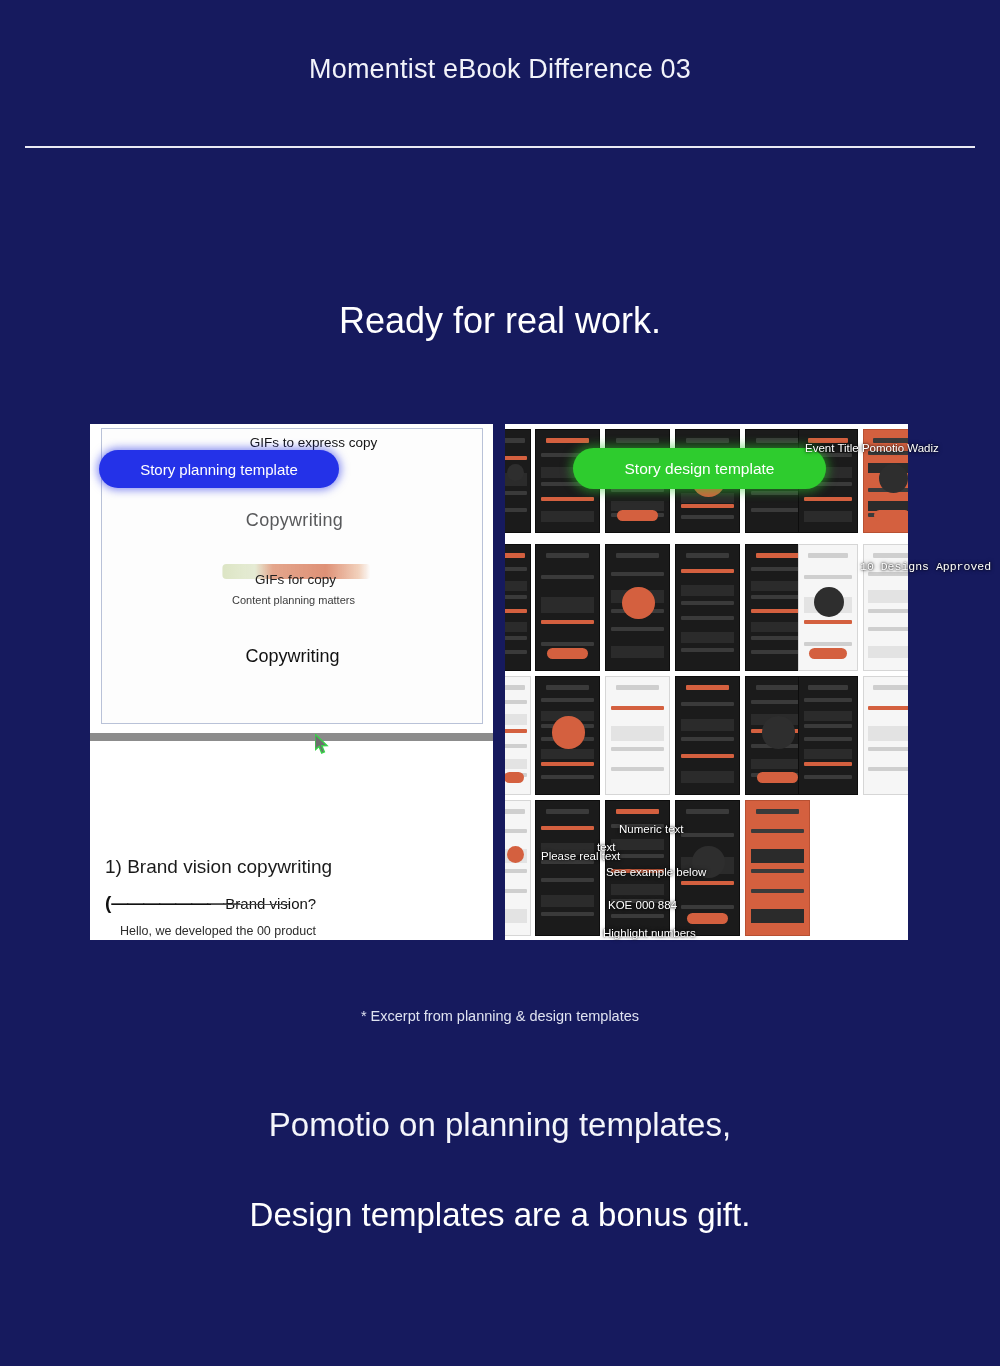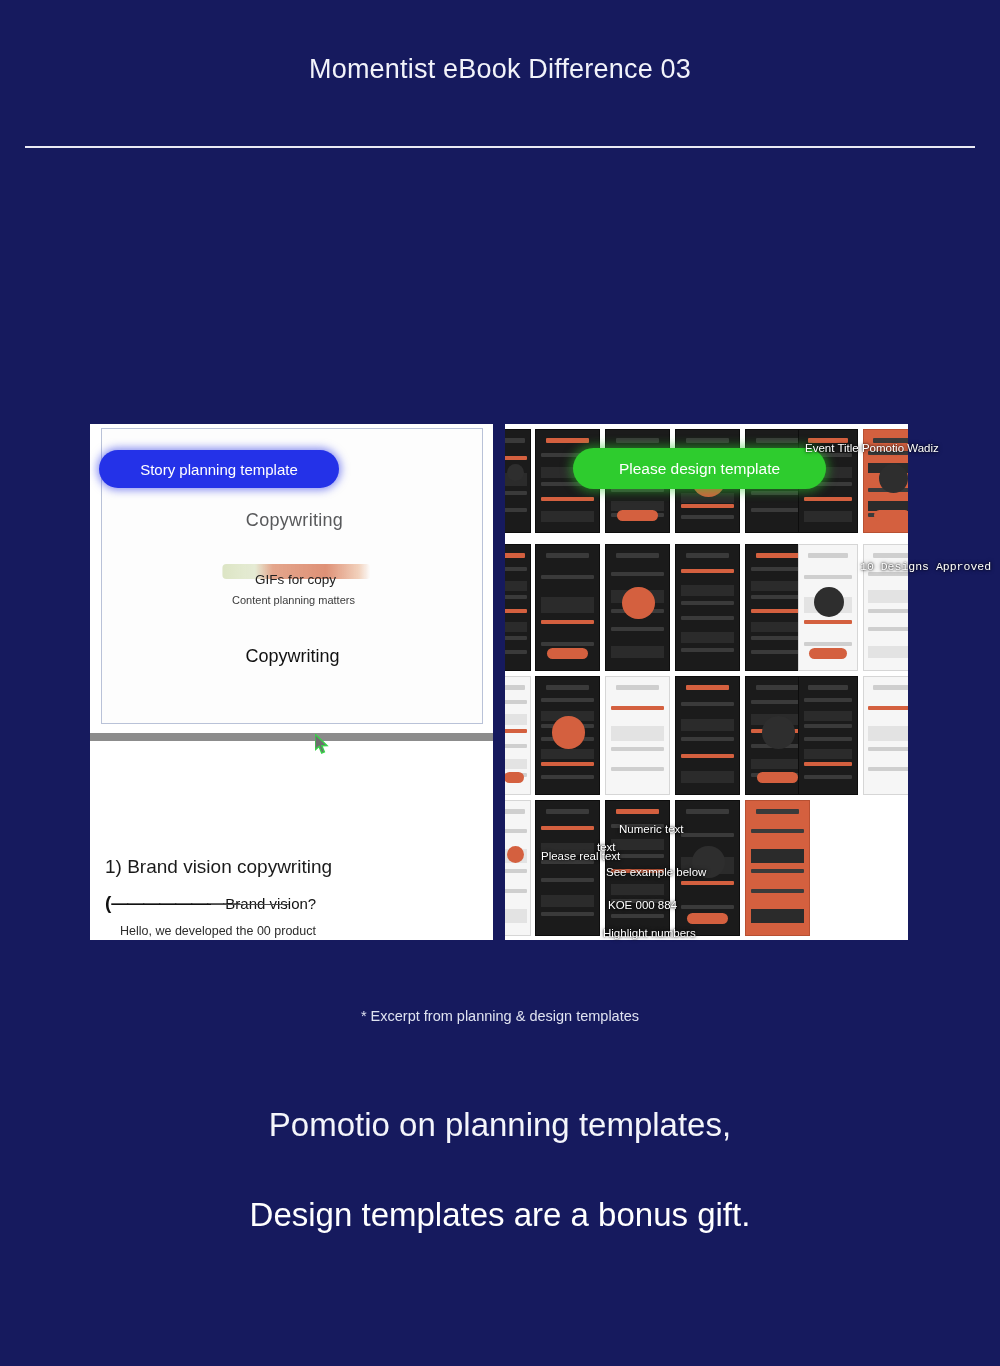--- a/index.html
+++ b/index.html
@@ -165,27 +165,29 @@
   }
 </style>
 </head>
 <body>
 
 <div class="page">
 
   <div class="hdr-title">Momentist eBook Difference 03</div>
   <div class="hdr-rule"></div>
 
+  <div class="intro-2">Ready for real work.</div>
 
   <div class="showcase">
 
     <div class="left-panel">
 
       <div class="lp-card-a"></div>
 
+      <div class="lp-gif-title">GIFs to express copy</div>
 
       <button class="btn-blue">Story planning template</button>
 
       <div class="lp-copy-1">Copywriting</div>
 
       <div class="lp-hl-wrap">
         <div class="lp-hl-blob"></div>
         <span class="lp-gif-copy">GIFs for copy</span>
       </div>
 
@@ -450,21 +452,21 @@
             <div class="phone orange" style="position: absolute; left: 240px; top: 0px; width: 65px; height: 136px;">
               <div class="ph-bar" style="top: 8px; height: 5px; left: 16%; width: 68%;"></div>
               <div class="ph-bar" style="top: 28px; height: 4px;"></div>
               <div class="ph-block" style="top: 48px; height: 14px;"></div>
               <div class="ph-bar" style="top: 68px; height: 4px;"></div>
               <div class="ph-bar" style="top: 88px; height: 4px;"></div>
               <div class="ph-block" style="top: 108px; height: 14px;"></div>
             </div>
           </div>
         </div>
-      <button class="btn-green">Please design template</button>
+      <button class="btn-green">Story design template</button>
     </div>
 
     <div id="overlay-layer" style="position: absolute; left: 0px; top: 0px; width: 1000px; height: 516px;">
         <div class="ov" style="left: 805px; top: 18px;">Event Title Pomotio Wadiz</div>
         <div class="ov" style="left: 860px; top: 136px; font-family: Liberation Mono, monospace;">10 Designs Approved</div>
         <div class="ov" style="left: 541px; top: 426px;">Please real text</div>
         <div class="ov" style="left: 619px; top: 399px;">Numeric text</div>
         <div class="ov" style="left: 597px; top: 417px;">text</div>
         <div class="ov" style="left: 606px; top: 442px;">See example below</div>
         <div class="ov" style="left: 608px; top: 475px;">KOE 000 884</div>

